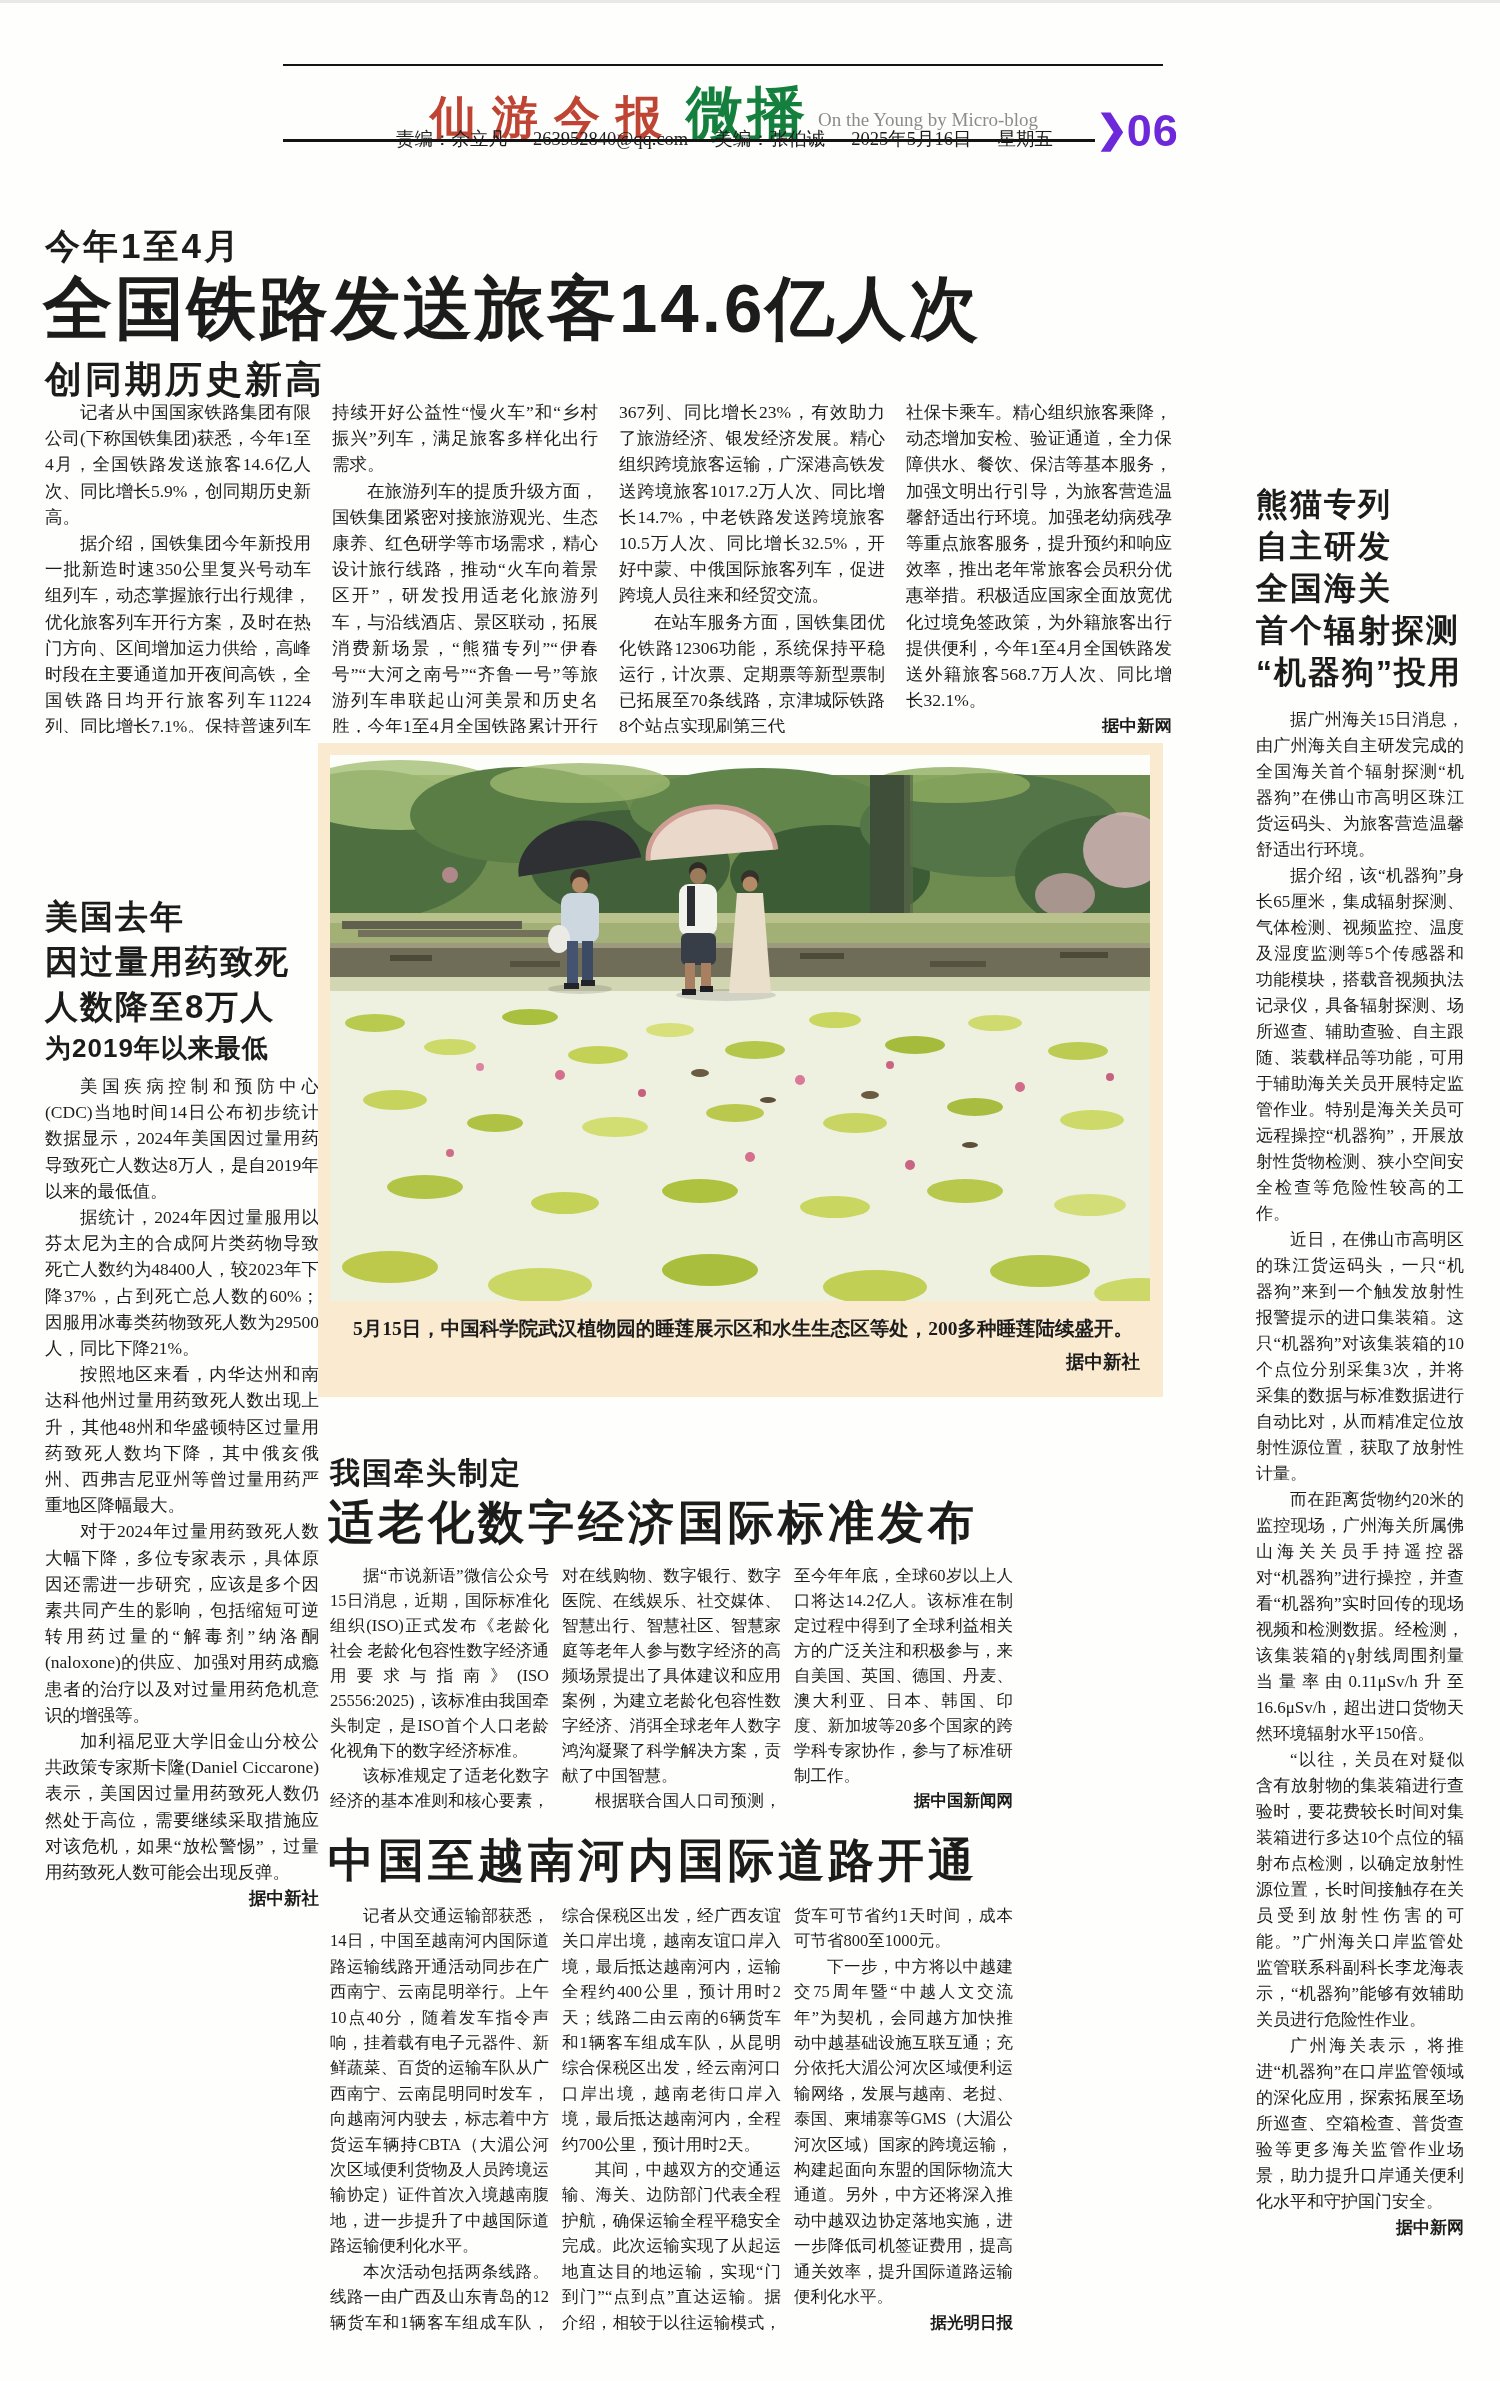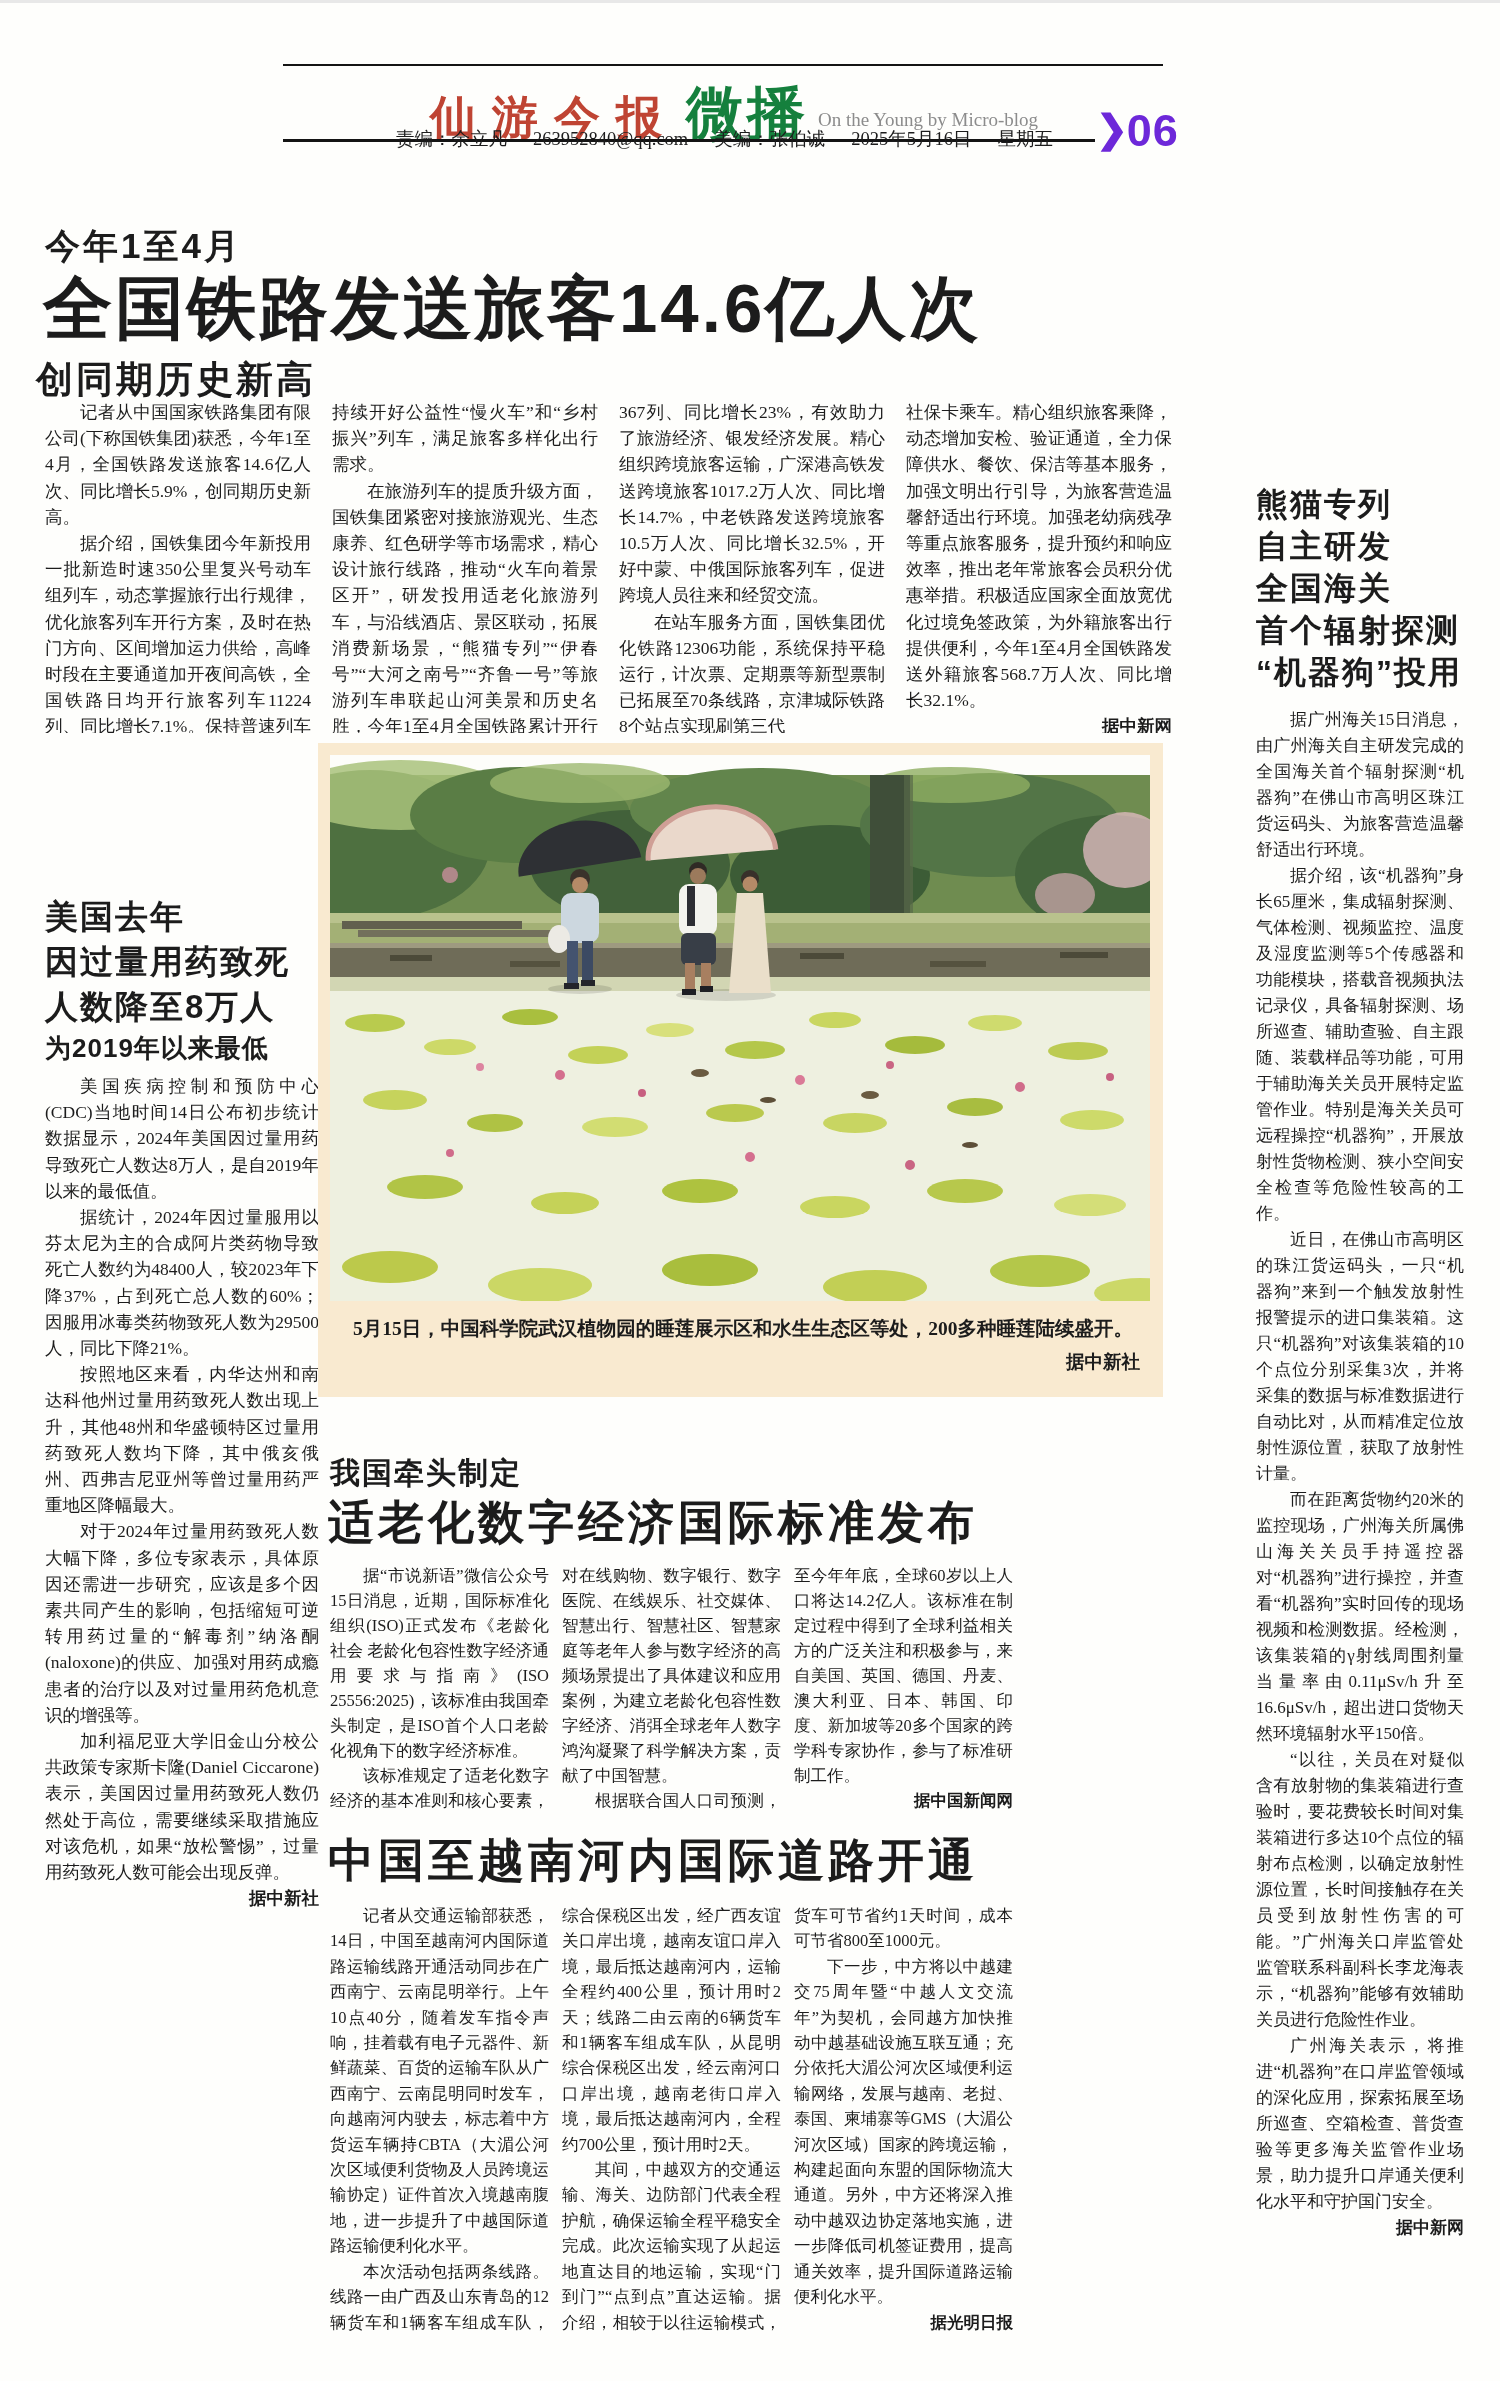--- a/index.html
+++ b/index.html
@@ -13,21 +13,21 @@
               font-family:"DejaVu Serif",serif;}
   .section-name{left:686px;top:72px;font-size:58px;font-weight:800;letter-spacing:3px;}
   .tagline{left:818px;top:106px;font-size:19px;color:#8c8c8c;}
   .page-marker{left:1096px;top:102px;font-size:45px;font-weight:800;color:#6d28d9;letter-spacing:1px;}
   .page-marker .arr{font-size:38px;vertical-align:4px;margin-right:-2px;}
   .editor-row{left:396px;top:123px;font-size:18.5px;white-space:nowrap;}
   .editor-row span{margin-right:26px;}
   
   .lead-kicker{left:45px;top:220px;font-size:35px;font-weight:700;letter-spacing:3px;}
   .lead-headline{left:43px;top:260px;font-size:69px;font-weight:800;letter-spacing:3px;}
-  .lead-subhead{left:36px;top:352px;font-size:37px;font-weight:600;letter-spacing:3px;}
+  .lead-subhead{left:45px;top:352px;font-size:37px;font-weight:600;letter-spacing:3px;}
   .bodycol{font-size:17.5px;line-height:26.2px;text-align:justify;overflow:hidden;}
   .bodycol p{margin:0;text-indent:2em;}
   .bodycol p.cont{text-indent:0;}
   .byline{text-align:right;text-indent:0 !important;font-weight:600;}
   .lead-col{top:396px;width:266px;height:334px;}
   
   .us-headline{left:45px;top:891px;font-size:33px;font-weight:800;line-height:45px;letter-spacing:2px;}
   .us-subhead{left:45px;top:1028px;font-size:26px;font-weight:700;letter-spacing:1px;}
   .us-body{left:45px;top:1070px;width:274px;height:1022px;}
   

